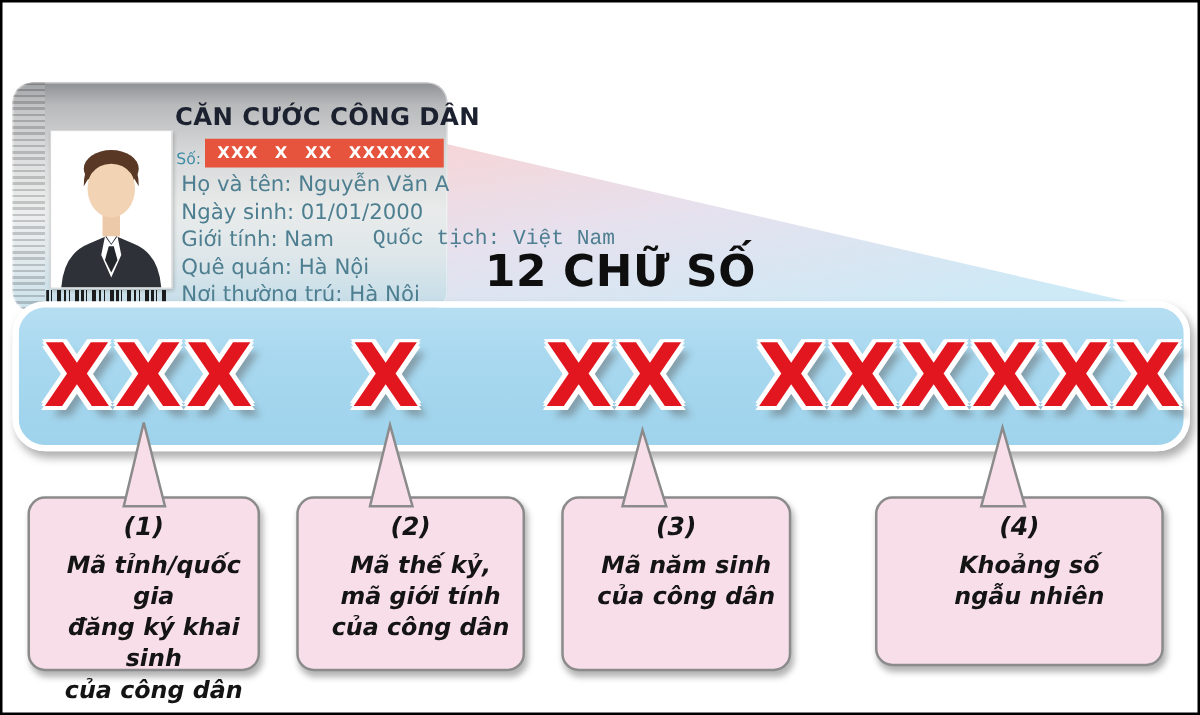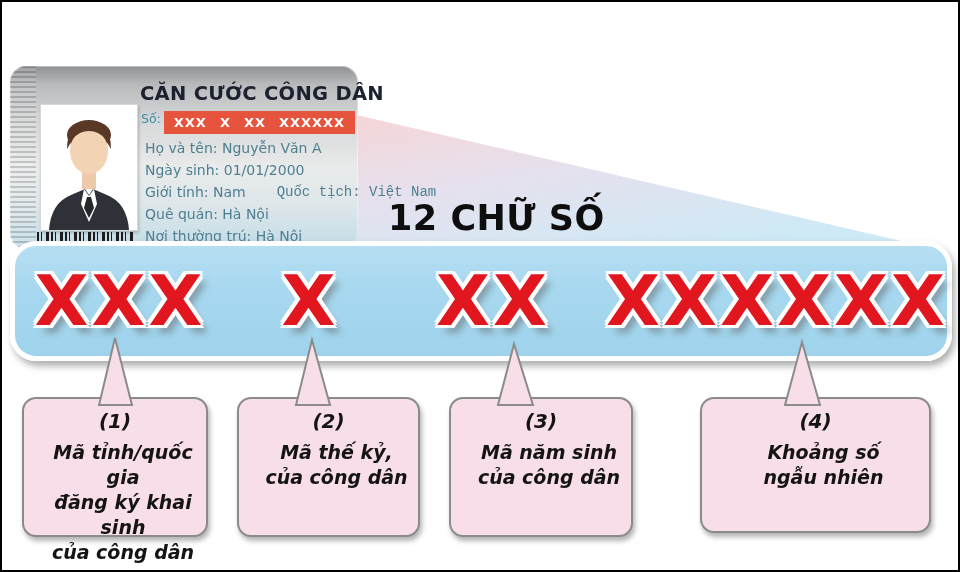--- a/index.html
+++ b/index.html
@@ -7,26 +7,26 @@
   .frame{position:relative;width:960px;height:572px;background:#fff;border:2px solid #000;overflow:hidden;}
 
   
   .id-card{position:absolute;left:8px;top:64px;width:348px;height:183px;border-radius:16px;z-index:2;
     background:linear-gradient(180deg,#8f9093 0%,#b9babc 10%,#d6d7d8 30%,#e9ebeb 55%,#dfe7ea 75%,#c2dce8 100%);
     box-shadow:inset 0 0 0 1px rgba(255,255,255,.4);}
   .card-guilloche{position:absolute;left:0;top:0;width:26px;height:100%;border-radius:16px 0 0 16px;
     background:repeating-linear-gradient(180deg,rgba(80,80,80,.25) 0 2px,rgba(255,255,255,.15) 2px 5px);}
   .photo{position:absolute;left:30px;top:38px;width:98px;height:127px;background:#fff;border:1px solid #d7d7d7;box-shadow:1px 2px 3px rgba(0,0,0,.2);}
   .card-title{position:absolute;left:130px;top:16px;width:214px;font-size:19.5px;font-weight:bold;color:#1c2130;letter-spacing:.3px;white-space:nowrap;}
-  .num-row{position:absolute;left:131px;top:45px;height:23px;display:flex;align-items:flex-start;}
+  .num-row{position:absolute;left:131px;top:45px;height:23px;display:flex;align-items:flex-end;}
   .num-label{font-size:12.5px;color:#3f8da6;margin-right:3px;}
   .num-box{background:#e6543e;height:23px;display:flex;align-items:center;gap:13px;padding:0 10px;}
   .num-box span{color:#fff;font-weight:bold;font-size:13px;letter-spacing:1px;white-space:nowrap;}
   .fields{position:absolute;left:135px;top:71px;width:210px;}
-  .fld{font-size:14px;color:#4e7f91;height:22px;line-height:22px;white-space:nowrap;}
+  .fld{font-size:17px;color:#4e7f91;height:22px;line-height:22px;white-space:nowrap;}
   .fld.dual{display:flex;}
   .fld.dual .seg2{margin-left:31px;font-family:Liberation Mono, monospace;}
   .barcode{position:absolute;left:27px;top:166px;width:96px;height:13px;
     background:repeating-linear-gradient(90deg,#1c1c1c 0 2px,transparent 2px 4px,#1c1c1c 4px 5px,transparent 5px 9px,#1c1c1c 9px 12px,transparent 12px 14px);}
 
   
   .overlay-svg{position:absolute;left:0;top:0;z-index:1;}
   .headline{position:absolute;left:386px;top:196px;font-size:35px;font-weight:bold;color:#0e0e0e;letter-spacing:.5px;z-index:2;white-space:nowrap;}
 
   
@@ -119,20 +119,21 @@
 
   <div class="callout c1">
     <div class="co-num">(1)</div>
     <div class="co-line">Mã tỉnh/quốc gia</div>
     <div class="co-line">đăng ký khai sinh</div>
     <div class="co-line">của công dân</div>
   </div>
   <div class="callout c2">
     <div class="co-num">(2)</div>
     <div class="co-line">Mã thế kỷ,</div>
+    <div class="co-line">mã giới tính</div>
     <div class="co-line">của công dân</div>
   </div>
   <div class="callout c3">
     <div class="co-num">(3)</div>
     <div class="co-line">Mã năm sinh</div>
     <div class="co-line">của công dân</div>
   </div>
   <div class="callout c4">
     <div class="co-num">(4)</div>
     <div class="co-line">Khoảng số</div>

